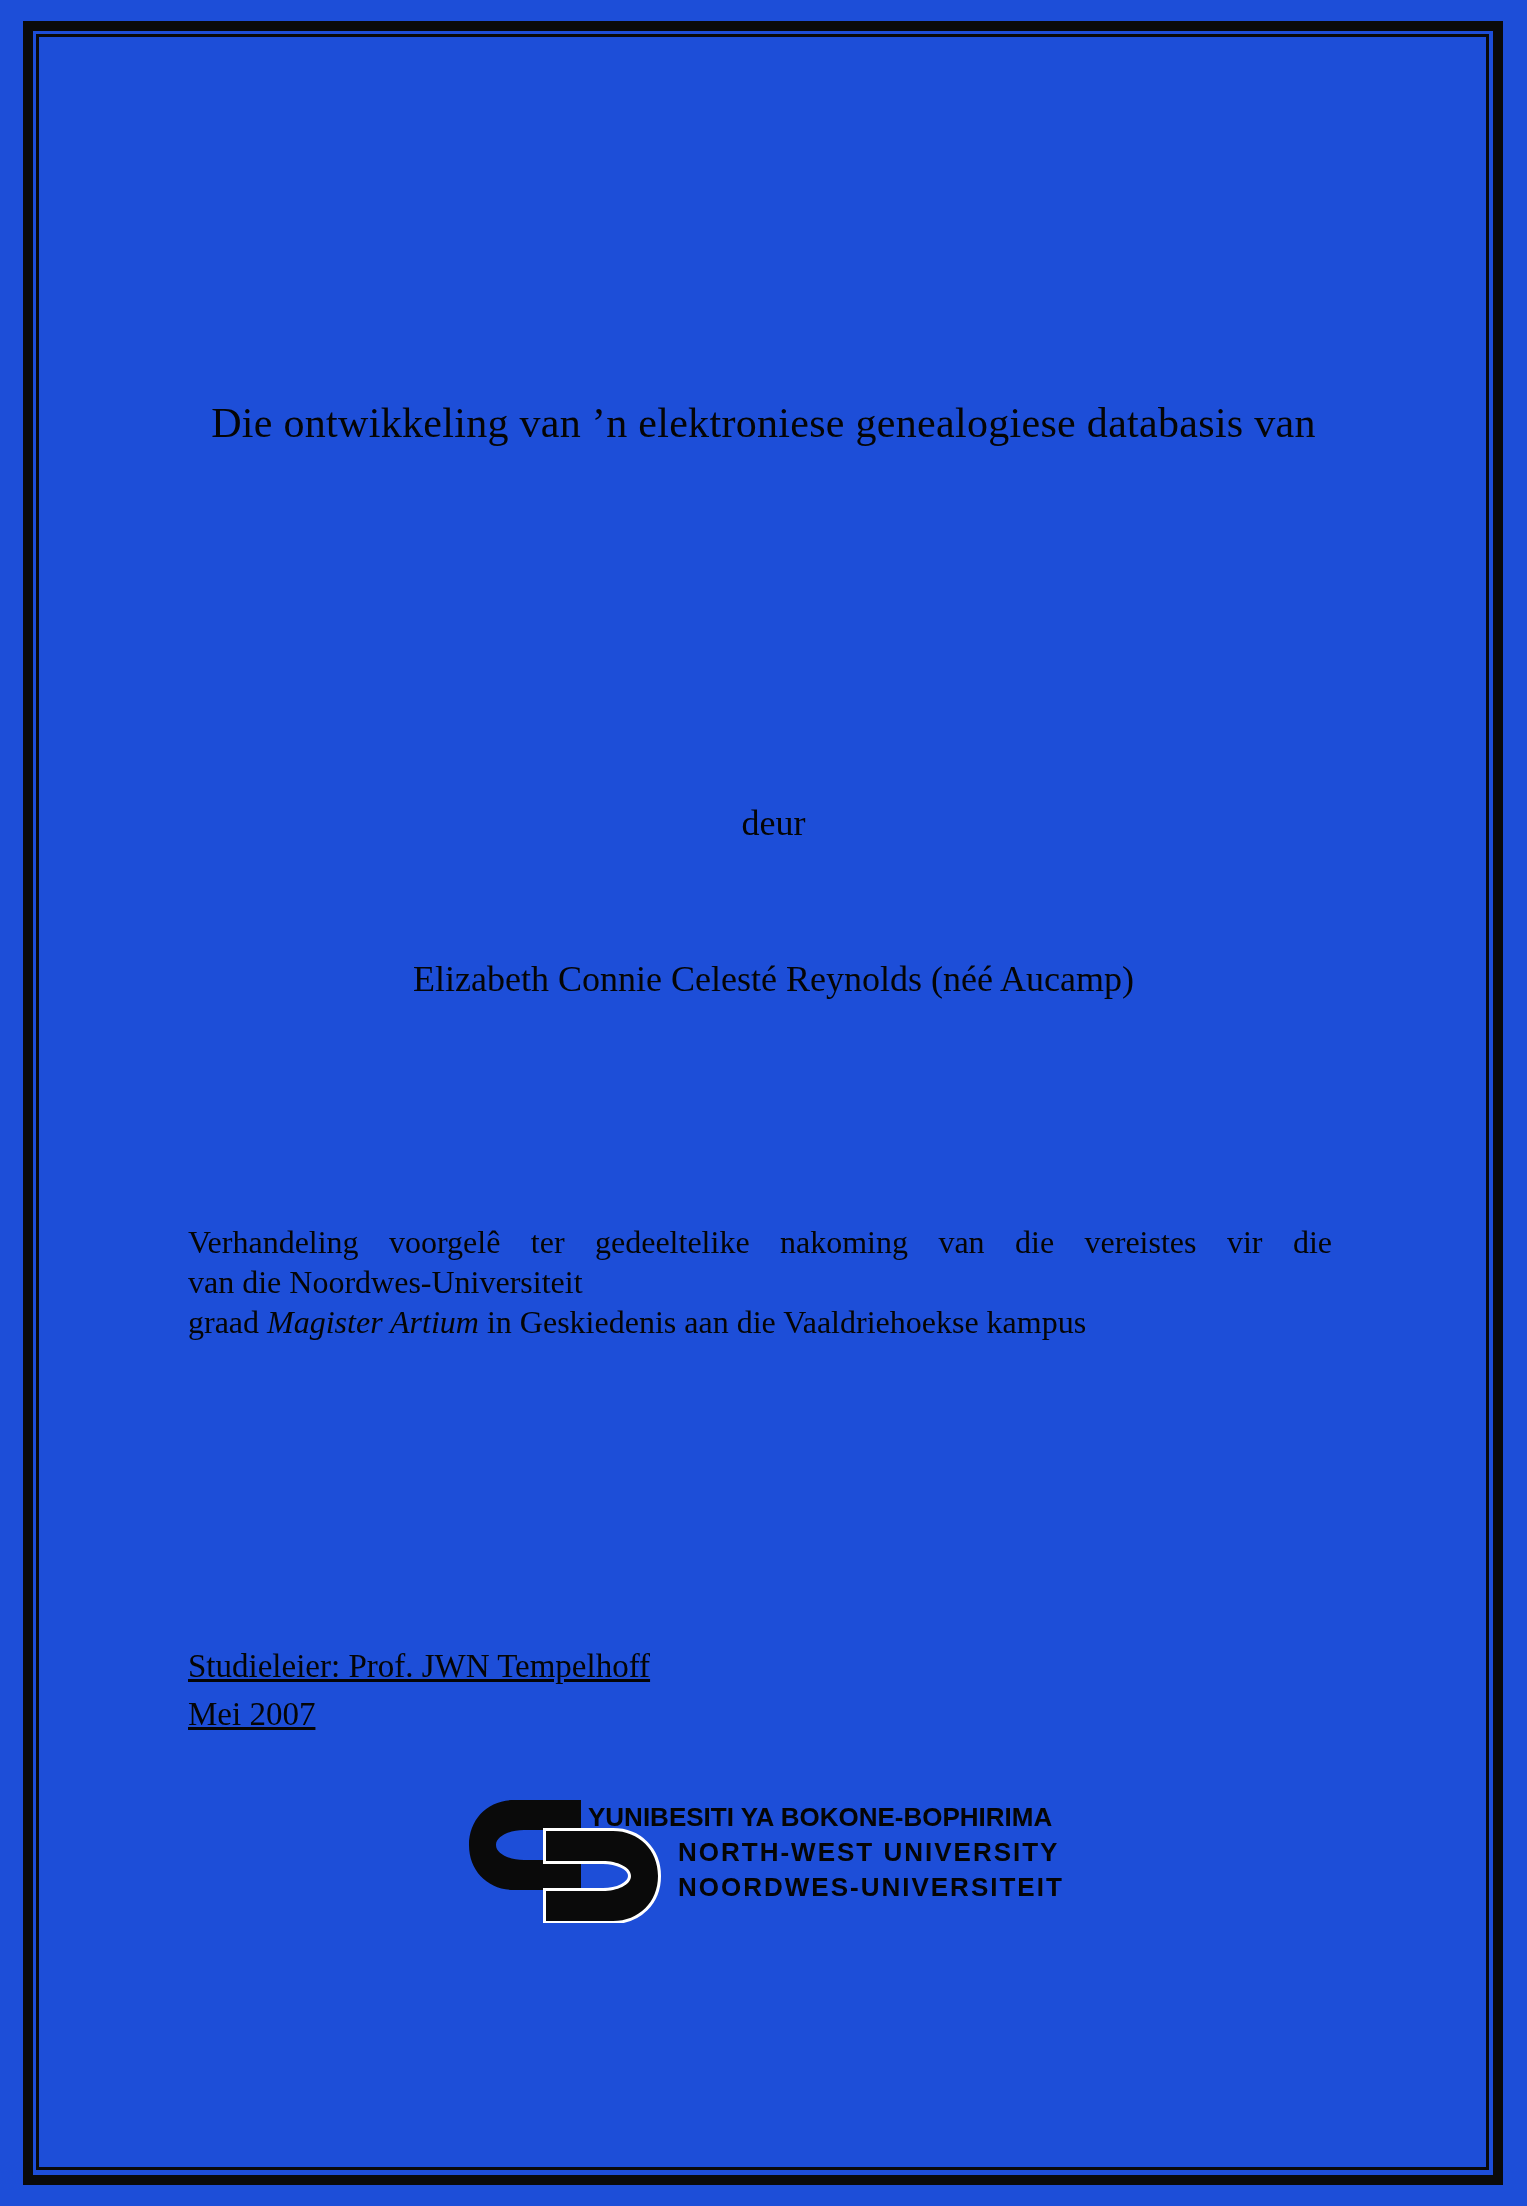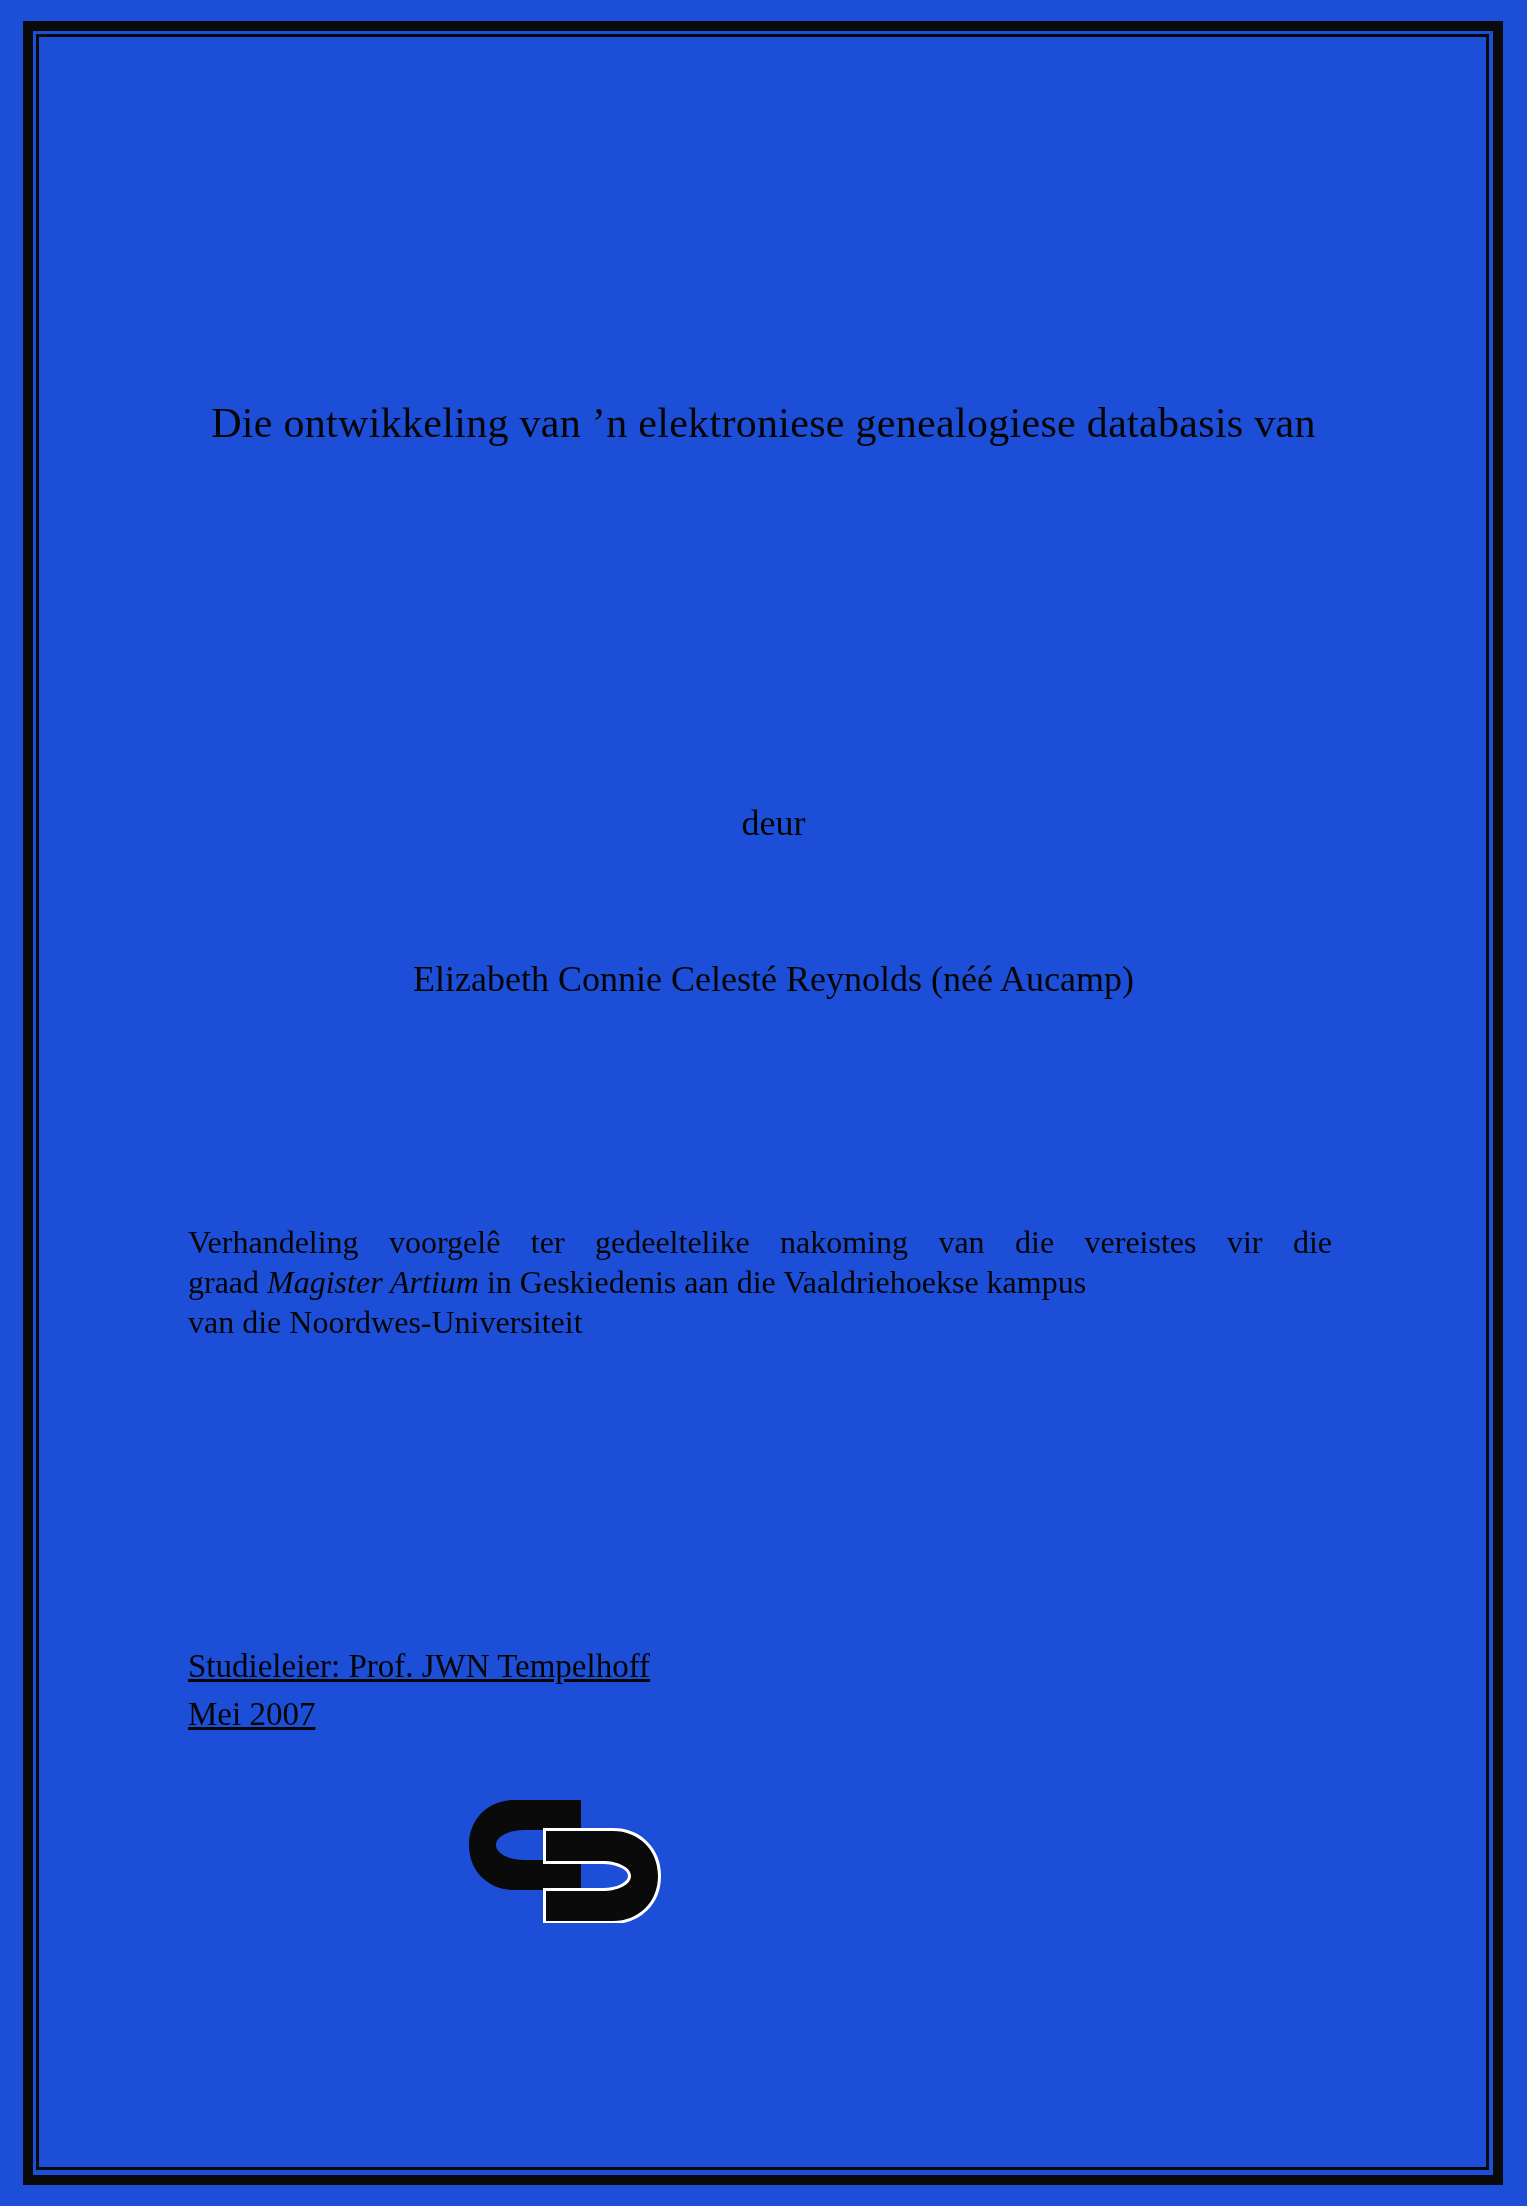--- a/index.html
+++ b/index.html
@@ -102,30 +102,35 @@
   <div class="title-block">
     <div>Die ontwikkeling van ’n elektroniese genealogiese databasis van</div>
   </div>
 
   <div class="byline">deur</div>
 
   <div class="author">Elizabeth Connie Celesté Reynolds (néé Aucamp)</div>
 
   <div class="statement">
     <div class="justified">Verhandeling voorgelê ter gedeeltelike nakoming van die vereistes vir die</div>
+    <div>van die Noordwes-Universiteit</div>
     <div><span>graad </span><span class="italic">Magister Artium</span><span> in Geskiedenis aan die Vaaldriehoekse kampus</span></div>
-    <div>van die Noordwes-Universiteit</div>
   </div>
 
   <div class="supervisor-block">
     <div>Studieleier: Prof. JWN Tempelhoff</div>
     <div>Mei 2007</div>
   </div>
 
   <div class="logo">
     <svg class="logo-mark" viewBox="0 0 195 125" xmlns="http://www.w3.org/2000/svg">
       <path fill="#0a0a0a" d="M115,2 L48,2 C22,2 3,21 3,47 C3,73 22,92 48,92 L115,92 L115,62 L58,62 C44,62 30,56 30,47 C30,38 44,32 58,32 L115,32 Z"></path>
       <path fill="none" stroke="#ffffff" stroke-width="6" d="M80,33 L147,33 C173,33 192,52 192,78 C192,104 173,123 147,123 L80,123 L80,93 L137,93 C151,93 165,87 165,78 C165,69 151,63 137,63 L80,63 Z"></path>
       <path fill="#0a0a0a" d="M80,33 L147,33 C173,33 192,52 192,78 C192,104 173,123 147,123 L80,123 L80,93 L137,93 C151,93 165,87 165,78 C165,69 151,63 137,63 L80,63 Z"></path>
     </svg>
+    <div class="logo-text">
+      <div>YUNIBESITI YA BOKONE-BOPHIRIMA</div>
+      <div class="indented">NORTH-WEST UNIVERSITY</div>
+      <div class="indented">NOORDWES-UNIVERSITEIT</div>
+    </div>
   </div>
 
 </div>
 
 </body></html>

